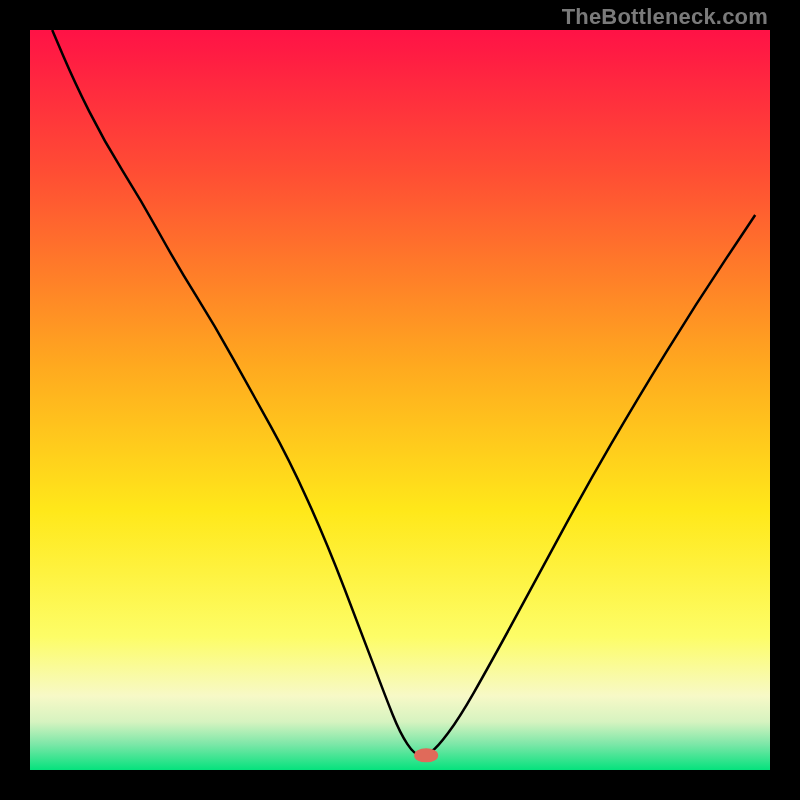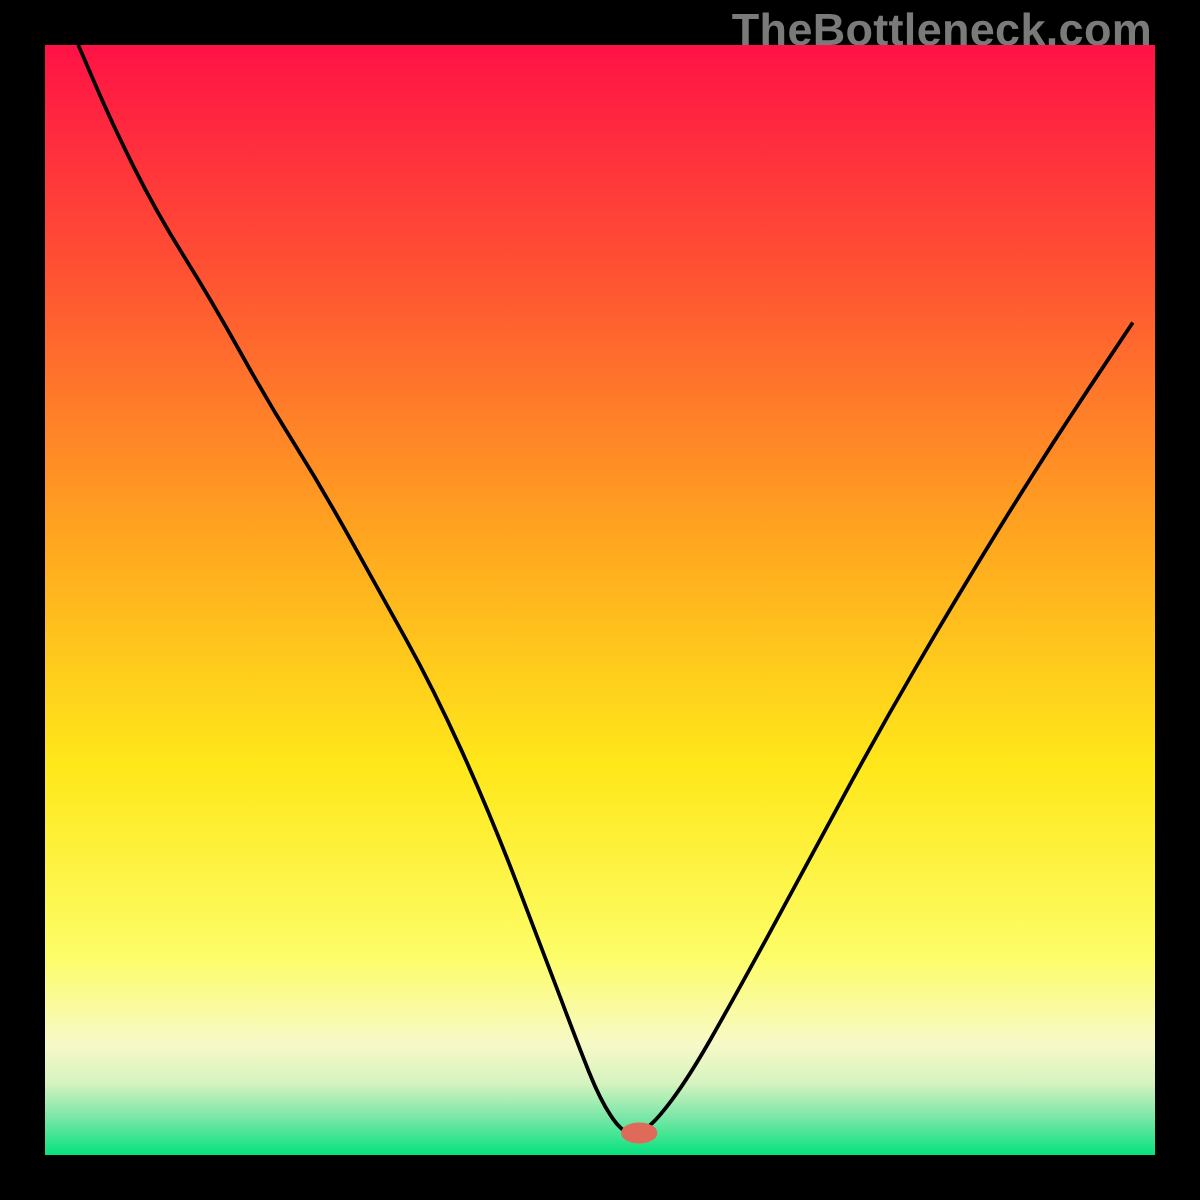--- a/index.html
+++ b/index.html
@@ -43,21 +43,21 @@
   .marker {
     position: absolute;
     border-radius: 50%;
     transform: translate(-50%, -50%);
   }
   .watermark {
     position: absolute;
     top: 4px;
     right: 32px;
     font-family: Arial, Helvetica, sans-serif;
-    font-size: 30px;
+    font-size: 22px;
     font-weight: bold;
     color: #7a7a7a;
     letter-spacing: 0.2px;
   }
 </style>
 </head>
 <body>
 
 <div class="frame">
 

